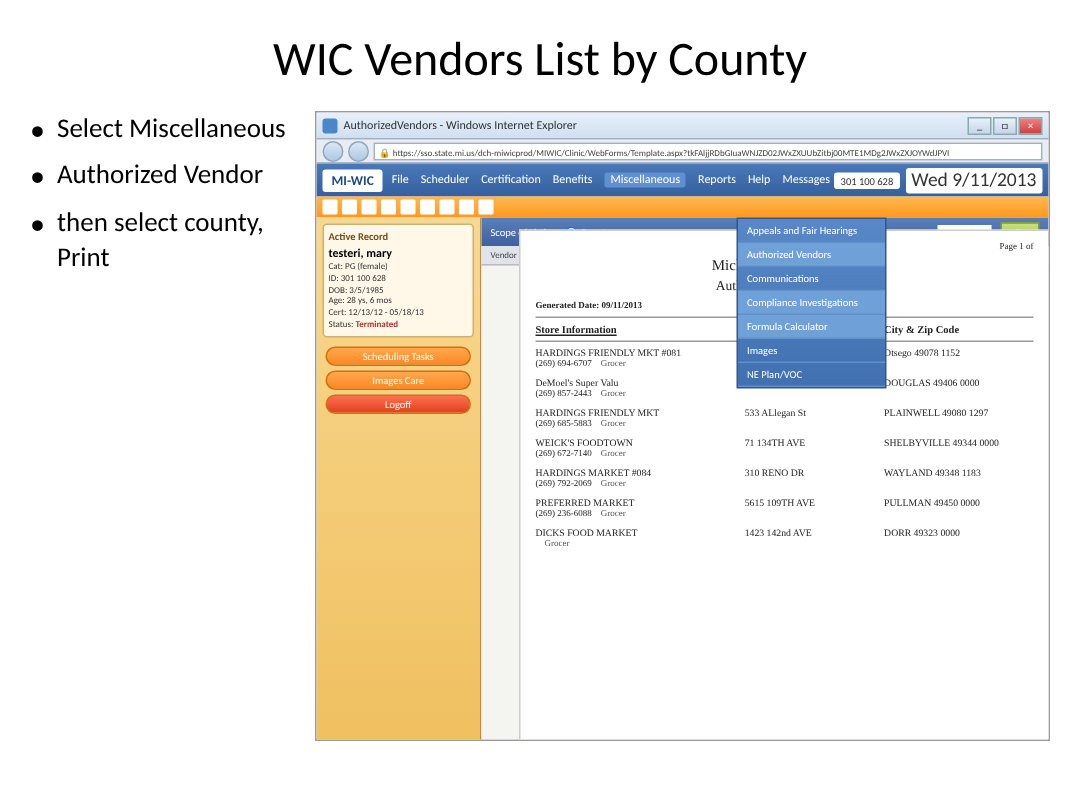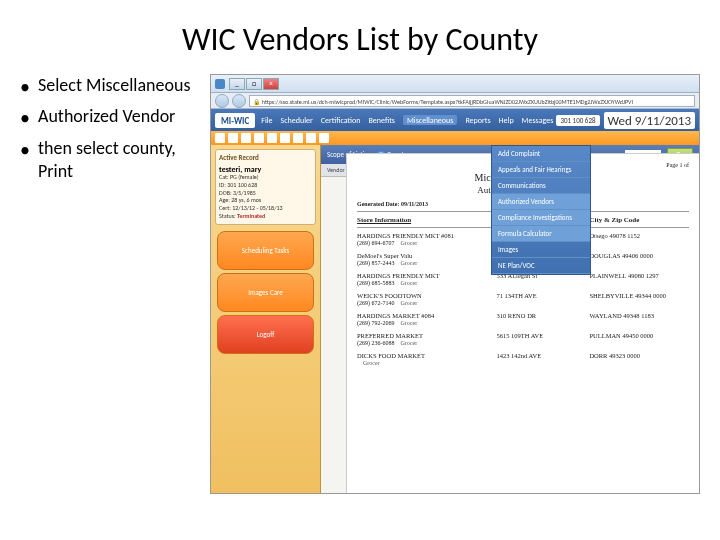--- a/index.html
+++ b/index.html
@@ -36,21 +36,21 @@
   .tool-icon { width: 10px; height: 10px; background: #fff; border-radius: 1px; }
 
   
   .main-area { display: flex; height: calc(100% - 70px); }
   .sidebar { width: 110px; background: linear-gradient(#f8d890,#f0c060); border-right: 1px solid #c09040; padding: 4px; font-size: 7px; }
   .active-record { background: #fff8e8; border: 1px solid #d0b070; border-radius: 3px; padding: 3px; margin-bottom: 6px; }
   .ar-title { font-weight: bold; font-size: 7px; margin-bottom: 2px; color: #705020; }
   .ar-name { font-weight: bold; font-size: 8px; }
   .ar-line { font-size: 6px; color: #333; line-height: 1.3; }
   .ar-status { color: #b03030; font-weight: bold; }
-  .side-btn { background: linear-gradient(#ffa850,#ff8820); border: 1px solid #d07010; border-radius: 8px; color: #fff; text-align: center; padding: 14px 0; margin: 3px 2px; font-size: 7px; cursor: pointer; }
+  .side-btn { background: linear-gradient(#ffa850,#ff8820); border: 1px solid #d07010; border-radius: 8px; color: #fff; text-align: center; padding: 1px 0; margin: 3px 2px; font-size: 7px; cursor: pointer; }
   .side-btn.logoff { background: linear-gradient(#ff7050,#e04020); }
 
   .workspace { flex: 1; background: #f4f4f0; position: relative; }
   .scope-bar { background: linear-gradient(#5a80b8,#4060a0); color: #fff; padding: 3px 6px; font-size: 7px; display: flex; align-items: center; gap: 6px; }
   .scope-radio { display: flex; align-items: center; gap: 2px; }
   .scope-radio input { width: 8px; height: 8px; }
   .scope-total { margin-left: auto; background: #fff; color: #333; padding: 1px 12px; font-size: 6px; }
   .go-btn { background: linear-gradient(#c8e080,#a0c850); border: 1px solid #80a040; padding: 1px 8px; font-size: 7px; cursor: pointer; }
   .col-headers { background: #e0e4e8; display: flex; padding: 2px 6px; font-size: 6px; color: #444; border-bottom: 1px solid #bbb; gap: 20px; }
 
@@ -87,20 +87,21 @@
   <ul class="bullets">
     <li>Select Miscellaneous</li>
     <li>Authorized Vendor</li>
     <li>then select county, Print</li>
   </ul>
 
   <div class="screenshot">
 
     <div class="browser-bar">
       <span class="favicon"></span>
+      <span class="browser-title">AuthorizedVendors - Windows Internet Explorer</span>
       <div class="win-btns">
         <span class="win-btn">_</span>
         <span class="win-btn">□</span>
         <span class="win-btn close">×</span>
       </div>
     </div>
 
     <div class="addr-bar">
       <span class="nav-btn"></span>
       <span class="nav-btn"></span>
@@ -162,24 +163,23 @@
           <span class="go-btn">Go</span>
         </div>
         <div class="col-headers">
           <span>Vendor ID</span>
           <span>Name</span>
           <span style="margin-left:auto">Zip</span>
           <span>County</span>
         </div>
 
         <div class="dropdown">
-          <div class="dropdown-item">Add Complaint</div>
           <div class="dropdown-item">Appeals and Fair Hearings</div>
+          <div class="dropdown-item hl">Authorized Vendors</div>
           <div class="dropdown-item">Communications</div>
-          <div class="dropdown-item hl">Authorized Vendors</div>
           <div class="dropdown-item hl">Compliance Investigations</div>
           <div class="dropdown-item hl">Formula Calculator</div>
           <div class="dropdown-item">Images</div>
           <div class="dropdown-item">NE Plan/VOC</div>
         </div>
       </div>
     </div>
 
     <div class="report">
       <div class="report-page">Page 1 of</div>

